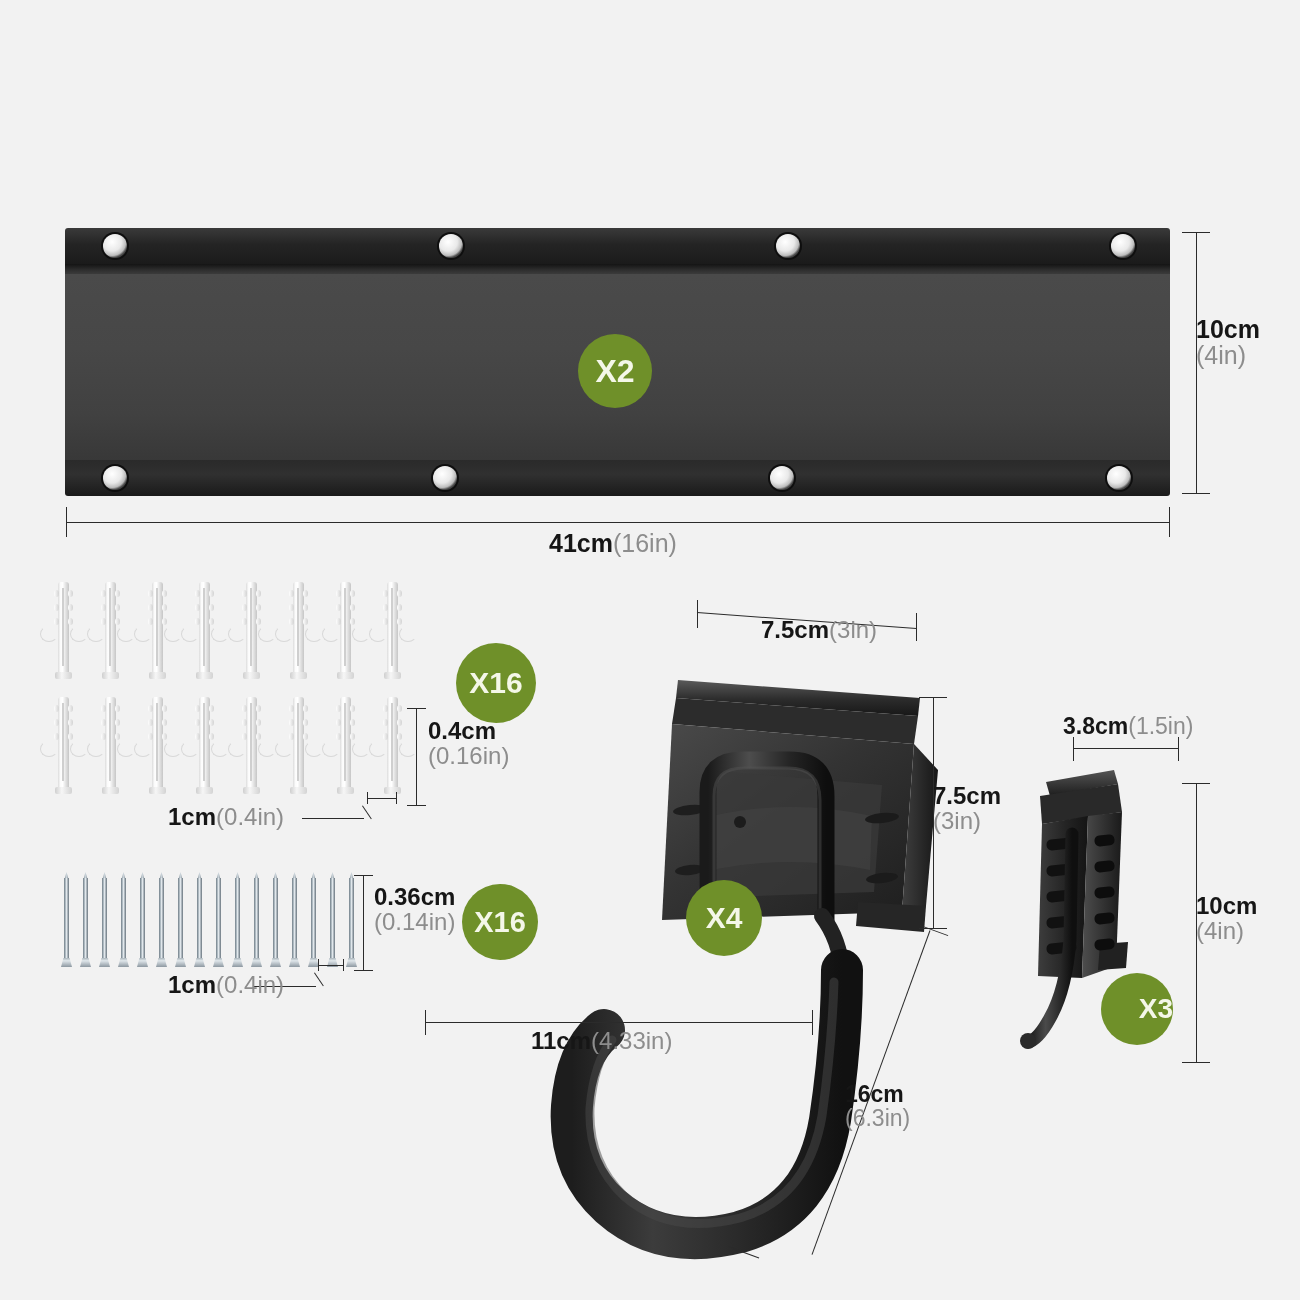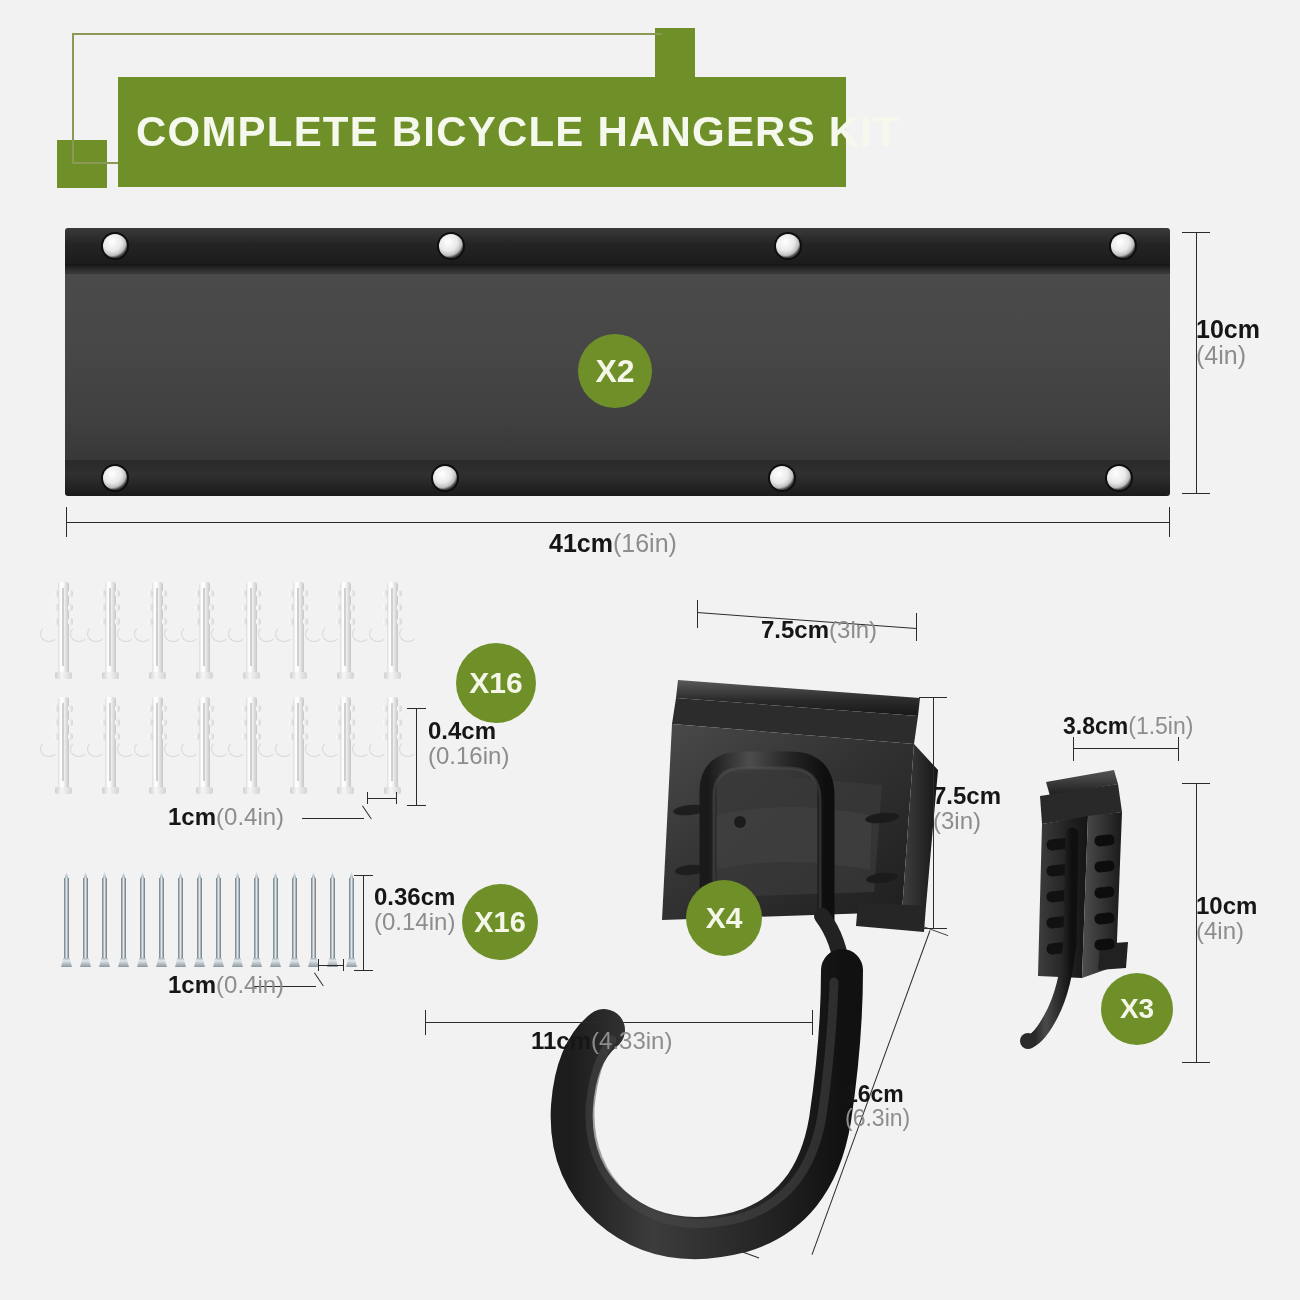--- a/index.html
+++ b/index.html
@@ -118,31 +118,20 @@
     position:absolute;left:-1px;top:86px;width:11px;height:9px;
     background:linear-gradient(180deg,#aab4bb 0%,#dfe6ea 30%,#8d98a1 100%);
     clip-path:polygon(0% 100%,100% 100%,78% 0%,22% 0%);
   }
 </style>
 </head>
 <body>
 
 <div class="stage">
 
-  <div class="abs" id="title-block">
-    <div class="sq" style="left:655px;top:28px;width:40px;height:52px;"></div>
-    <div class="sq" style="left:57px;top:140px;width:50px;height:48px;"></div>
-    <div class="frame-line frame-h" style="left:72px;top:33px;width:590px;"></div>
-    <div class="frame-line frame-v" style="left:72px;top:33px;height:130px;"></div>
-    <div class="frame-line frame-h" style="left:72px;top:162px;width:60px;"></div>
-
-    <div id="title-bar">
-      <span id="title-text">COMPLETE BICYCLE HANGERS KIT</span>
-    </div>
-  </div>
 
   <div class="abs" id="rail">
     <div class="rail-lip" id="rail-lip-top"></div>
     <div id="rail-groove"></div>
     <div id="rail-face"></div>
     <div class="rail-lip" id="rail-lip-bot"></div>
 
     <div class="hole" style="left:38px;top:6px;"></div>
     <div class="hole" style="left:374px;top:6px;"></div>
     <div class="hole" style="left:711px;top:6px;"></div>
@@ -663,17 +652,17 @@
   </div>
 
   <div class="dline v" style="left:1196px;top:783px;height:280px;"></div>
   <div class="tick" style="left:1182px;top:783px;width:28px;height:1px;"></div>
   <div class="tick" style="left:1182px;top:1062px;width:28px;height:1px;"></div>
   <div class="dim stack" style="left:1196px;top:893px;font-size:24px;">
     <span class="cm">10cm</span>
     <span class="in">(4in)</span>
   </div>
 
-  <div class="badge" style="left:1101px;top:973px;width:72px;height:72px;font-size:28px;">
+  <div class="badge" style="left:1101px;top:973px;width:72px;height:72px;font-size:28px;justify-content:flex-end;">
     <span>X3</span>
   </div>
 
 </div>
 
 </body></html>

